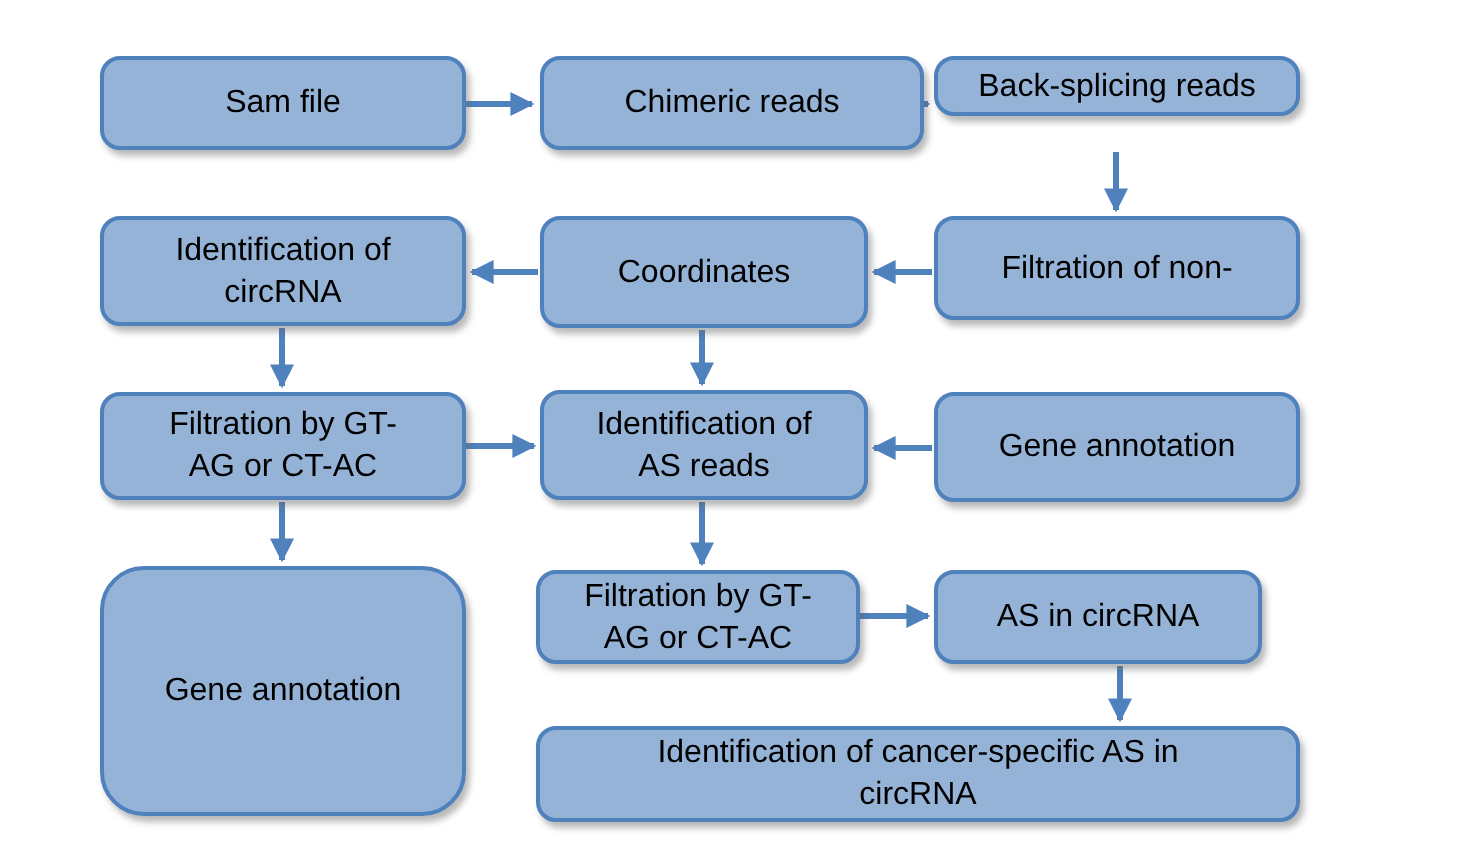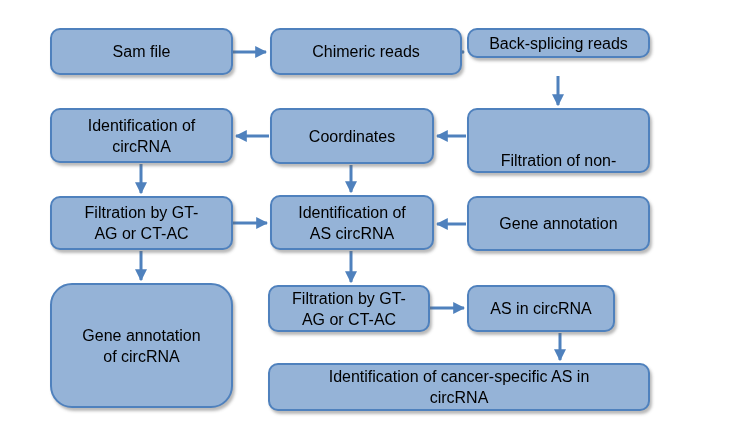--- a/index.html
+++ b/index.html
@@ -99,50 +99,49 @@
 
   <div class="box" style="left:50px;top:108px;width:183px;height:55px;">
     <span class="line">Identification of</span>
     <span class="line">circRNA</span>
   </div>
 
   <div class="box" style="left:270px;top:108px;width:164px;height:56px;gap:25px;">
     <span class="line">Coordinates</span>
   </div>
 
-  <div class="box" style="left:467px;top:108px;width:183px;height:65px;justify-content:flex-end;">
+  <div class="box" style="left:467px;top:108px;width:183px;height:52px;">
     <span class="line">Filtration of non-</span>
   </div>
 
   <div class="box" style="left:50px;top:196px;width:183px;height:54px;">
     <span class="line">Filtration by GT-</span>
     <span class="line">AG or CT-AC</span>
   </div>
 
   <div class="box" style="left:270px;top:195px;width:164px;height:55px;">
     <span class="line">Identification of</span>
-    <span class="line">AS circRNA</span>
+    <span class="line">AS reads</span>
   </div>
 
   <div class="box" style="left:467px;top:196px;width:183px;height:55px;">
     <span class="line">Gene annotation</span>
     <span class="line"></span>
   </div>
 
   <div class="box r-lg" style="left:50px;top:283px;width:183px;height:125px;">
     <span class="line">Gene annotation</span>
-    <span class="line">of circRNA</span>
   </div>
 
   <div class="box" style="left:268px;top:285px;width:162px;height:47px;">
     <span class="line">Filtration by GT-</span>
     <span class="line">AG or CT-AC</span>
   </div>
 
-  <div class="box" style="left:467px;top:285px;width:148px;height:47px;">
+  <div class="box" style="left:467px;top:285px;width:164px;height:47px;">
     <span class="line">AS in circRNA</span>
     <span class="line"></span>
   </div>
 
   <div class="box" style="left:268px;top:363px;width:382px;height:48px;">
     <span class="line">Identification of cancer-specific AS in</span>
     <span class="line">circRNA</span>
   </div>
 
 </div>

